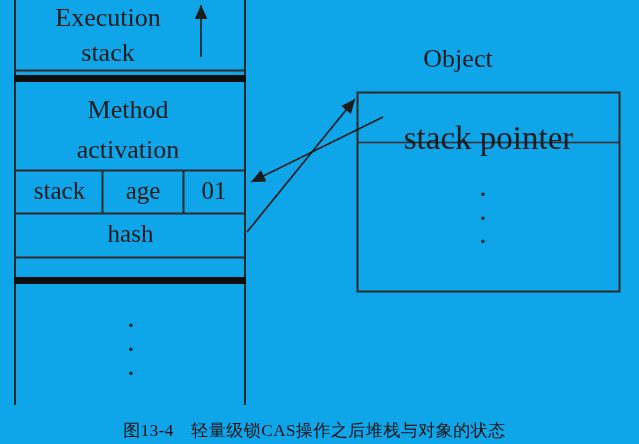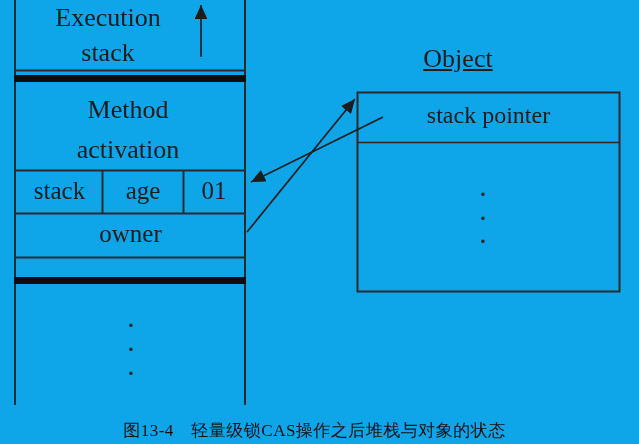--- a/index.html
+++ b/index.html
@@ -38,25 +38,24 @@
     left: 48px; top: 90px; width: 160px;
     font-size: 26px; line-height: 40px;
   }
   .cell-hash { left: 16px;  top: 177px; width: 87px;  font-size: 25px; }
   .cell-age  { left: 103px; top: 177px; width: 80px;  font-size: 25px; }
   .cell-01   { left: 183px; top: 177px; width: 62px;  font-size: 25px; }
   .cell-owner{ left: 16px;  top: 220px; width: 229px; font-size: 25px; }
   .object-title {
     left: 378px; top: 44px; width: 160px;
     font-size: 26px;
-    text-decoration: underline;
   }
   .cell-stack-pointer {
-    left: 358px; top: 102px; width: 261px;
-    font-size: 24px;
+    left: 358px; top: 120px; width: 261px;
+    font-size: 33px;
   }
   .ellipsis {
     position: absolute;
     width: 18px;
     text-align: center;
     font-size: 22px;
     font-weight: bold;
     color: #2a2a2a;
     white-space: pre-line;
   }
@@ -104,21 +103,21 @@
   </svg>
 
   <div class="txt stack-title">Execution stack</div>
 
   <div class="txt frame-label">Method activation</div>
 
   <div class="txt cell-hash">stack</div>
   <div class="txt cell-age">age</div>
   <div class="txt cell-01">01</div>
 
-  <div class="txt cell-owner">owner</div>
+  <div class="txt cell-owner">hash</div>
 
   <div class="ellipsis stack-ellipsis">·
 ·
 ·</div>
 
   <div class="txt object-title">Object</div>
 
   <div class="txt cell-stack-pointer">stack pointer</div>
 
   <div class="ellipsis object-ellipsis">·

